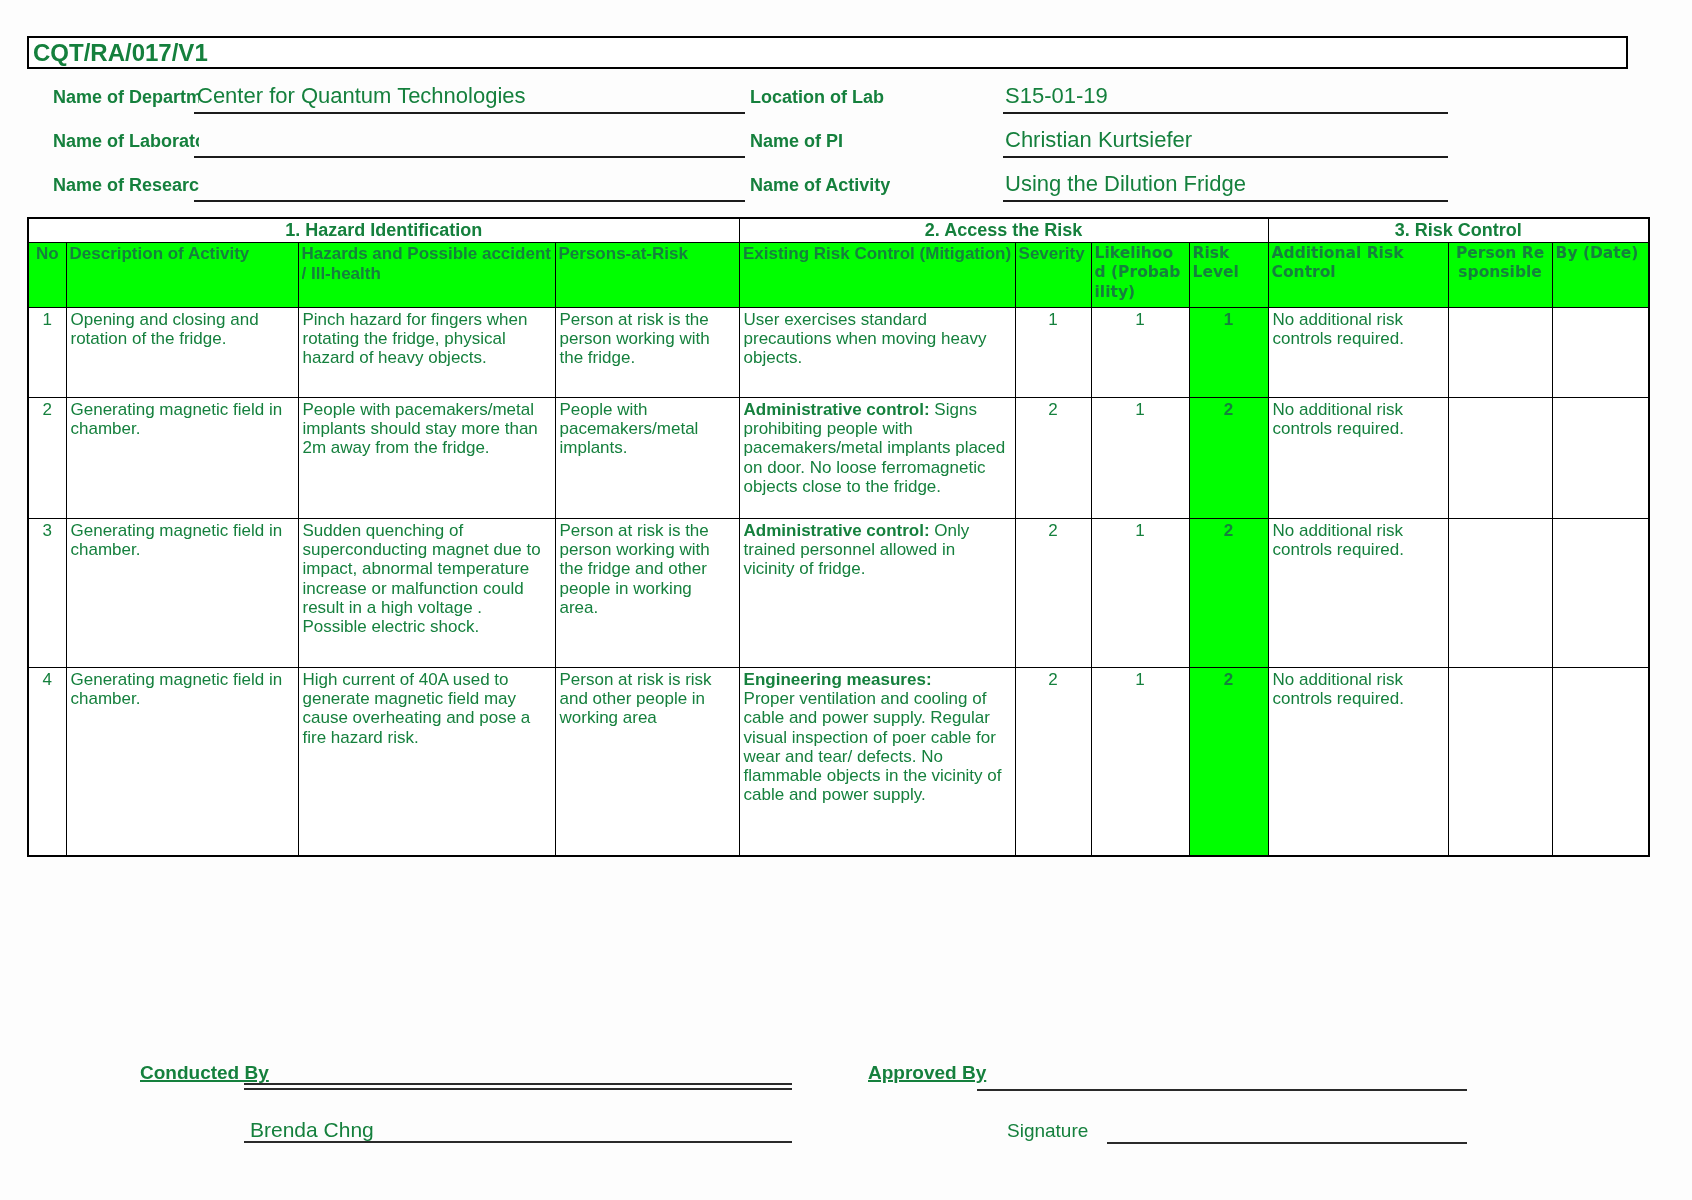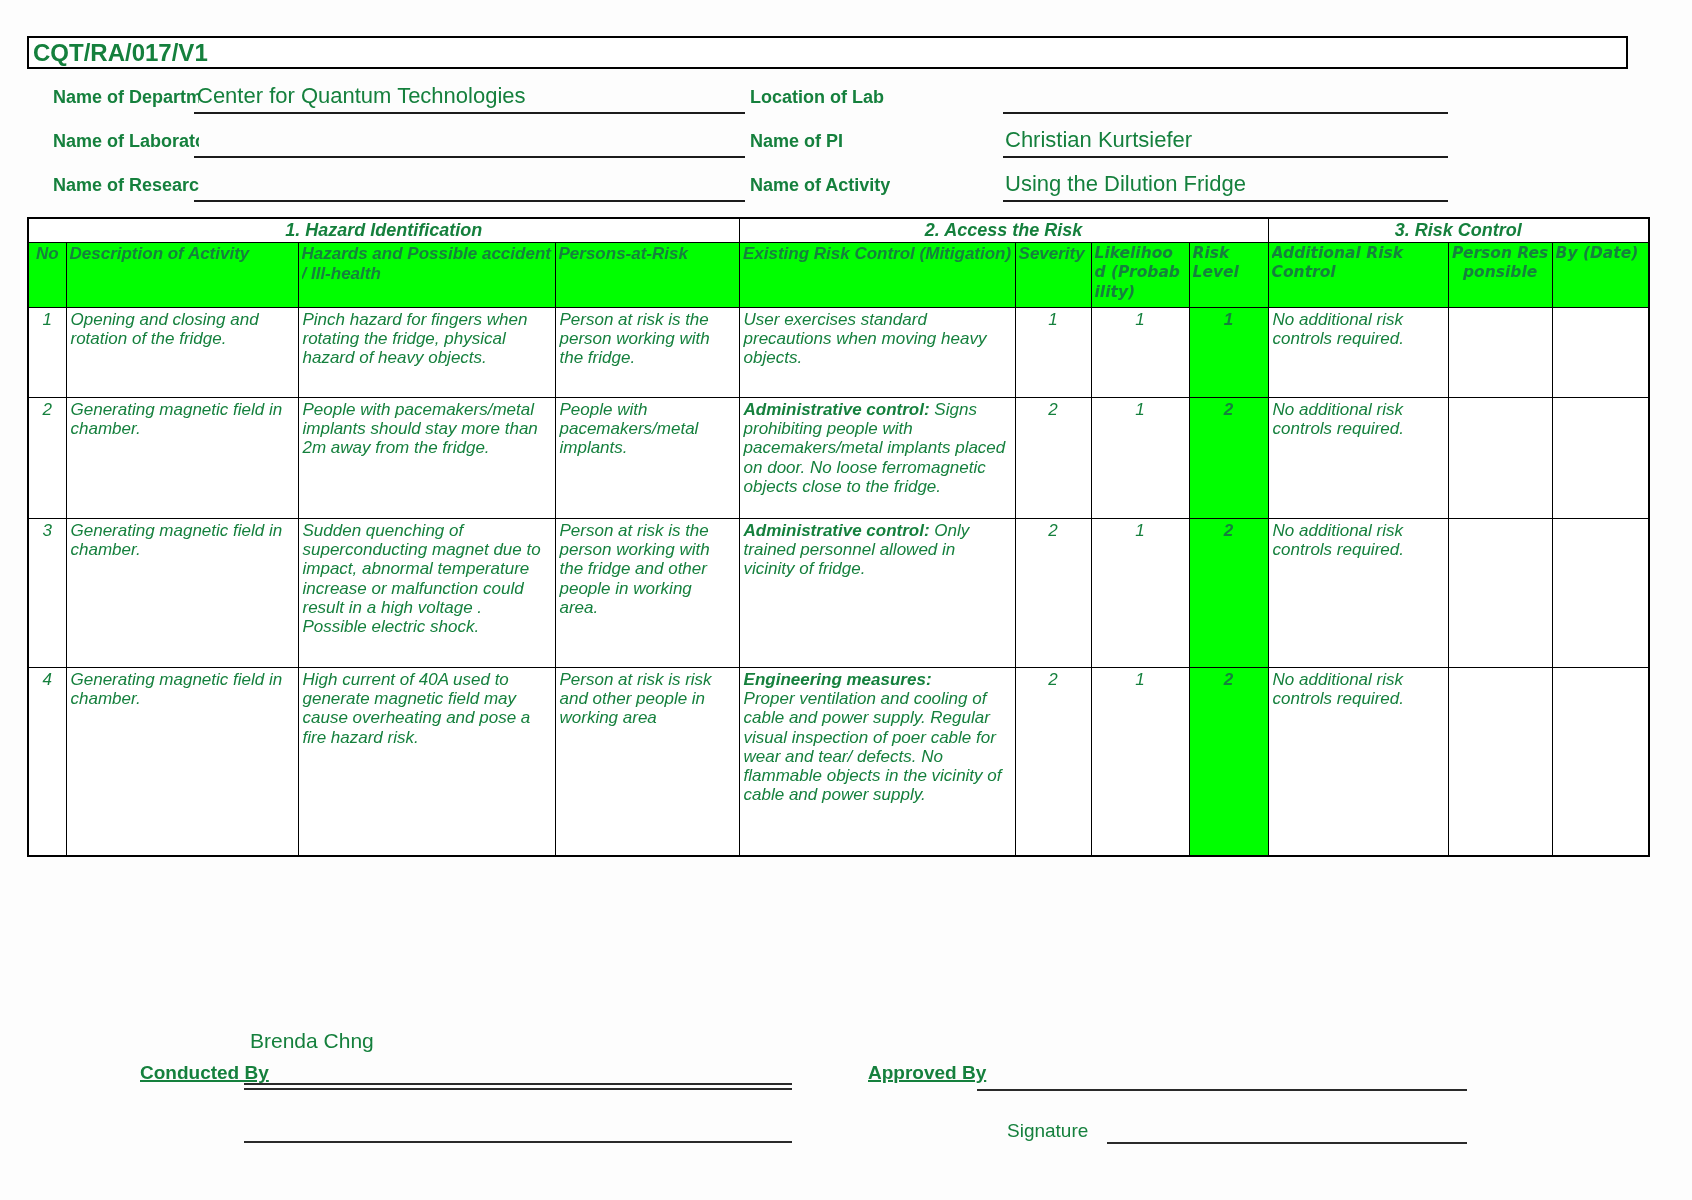--- a/index.html
+++ b/index.html
@@ -31,21 +31,20 @@
     position:absolute; font-size:22px; white-space:nowrap; overflow:hidden;
   }
   .fline {
     position:absolute; height:0; border-top:2px solid #1c1c1c;
   }
   
   table.risk {
     position:absolute; left:27px; top:217px; width:1621px;
     border-collapse:collapse; table-layout:fixed; background:#fff;
     border:2px solid #000;
-    font-style:italic;
   }
   table.risk td { border:1.5px solid #000; vertical-align:top; overflow:hidden; }
   td.section {
     border:2px solid #000; font-size:18px; font-weight:bold; text-align:center;
     padding:1px 2px; white-space:nowrap; background:#fff;
   }
   td.ghead {
     background:#00ff00; font-weight:bold; font-size:17px; line-height:1.18;
     padding:1px 3px;
   }
@@ -72,20 +71,21 @@
 
   <div class="titlebox">
     <span class="doc-code">CQT/RA/017/V1</span>
   </div>
 
   <span class="flabel left" style="left:53px; top:87px;">Name of Departme</span>
   <span class="fvalue" style="left:197px; top:83px; width:551px;">Center for Quantum Technologies</span>
   <div class="fline" style="left:194px; top:112px; width:551px;"></div>
 
   <span class="flabel" style="left:750px; top:87px;">Location of Lab</span>
+  <span class="fvalue" style="left:1005px; top:83px; width:445px;">S15-01-19</span>
   <div class="fline" style="left:1003px; top:112px; width:445px;"></div>
 
   <span class="flabel left" style="left:53px; top:131px;">Name of Laborator</span>
   <div class="fline" style="left:194px; top:156px; width:551px;"></div>
 
   <span class="flabel" style="left:750px; top:131px;">Name of PI</span>
   <span class="fvalue" style="left:1005px; top:127px; width:445px;">Christian Kurtsiefer</span>
   <div class="fline" style="left:1003px; top:156px; width:445px;"></div>
 
   <span class="flabel left" style="left:53px; top:175px;">Name of Researche</span>
@@ -204,21 +204,21 @@
       <td class="body ctr">1</td>
       <td class="body risk-cell">2</td>
       <td class="body">No additional risk controls required.</td>
       <td class="body"></td>
       <td class="body"></td>
     </tr>
   </tbody>
     </table>
 
   <span class="signlabel" style="left:140px; top:1062px;">Conducted By</span>
-  <span class="signvalue" style="left:250px; top:1029px;">Brenda Chng</span>
+  <span class="signvalue" style="left:250px; top:1118px;">Brenda Chng</span>
   <div class="dline" style="left:244px; top:1083px; width:548px;"></div>
   <div class="sline" style="left:244px; top:1141px; width:548px;"></div>
 
   <span class="signlabel" style="left:868px; top:1062px;">Approved By</span>
   <div class="sline" style="left:977px; top:1089px; width:490px;"></div>
   <span class="plain" style="left:1007px; top:1120px;">Signature</span>
   <div class="sline" style="left:1107px; top:1142px; width:360px;"></div>
 
 </div>
 

